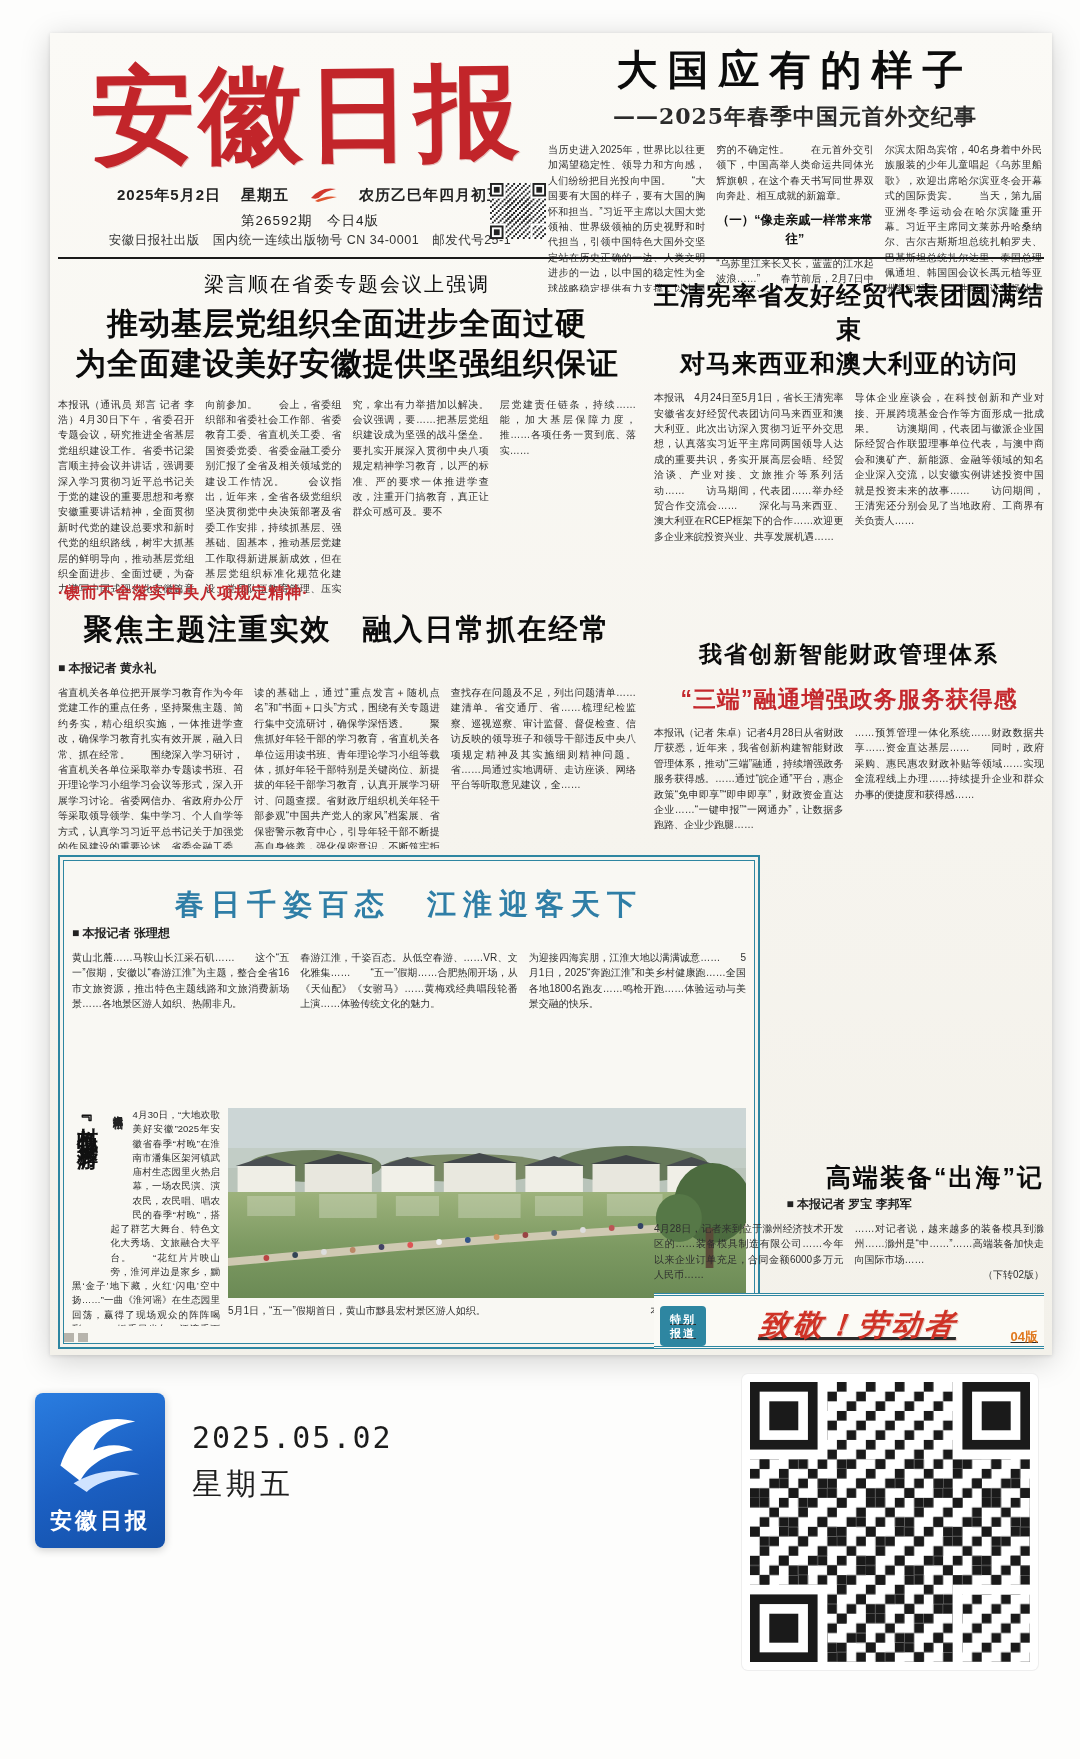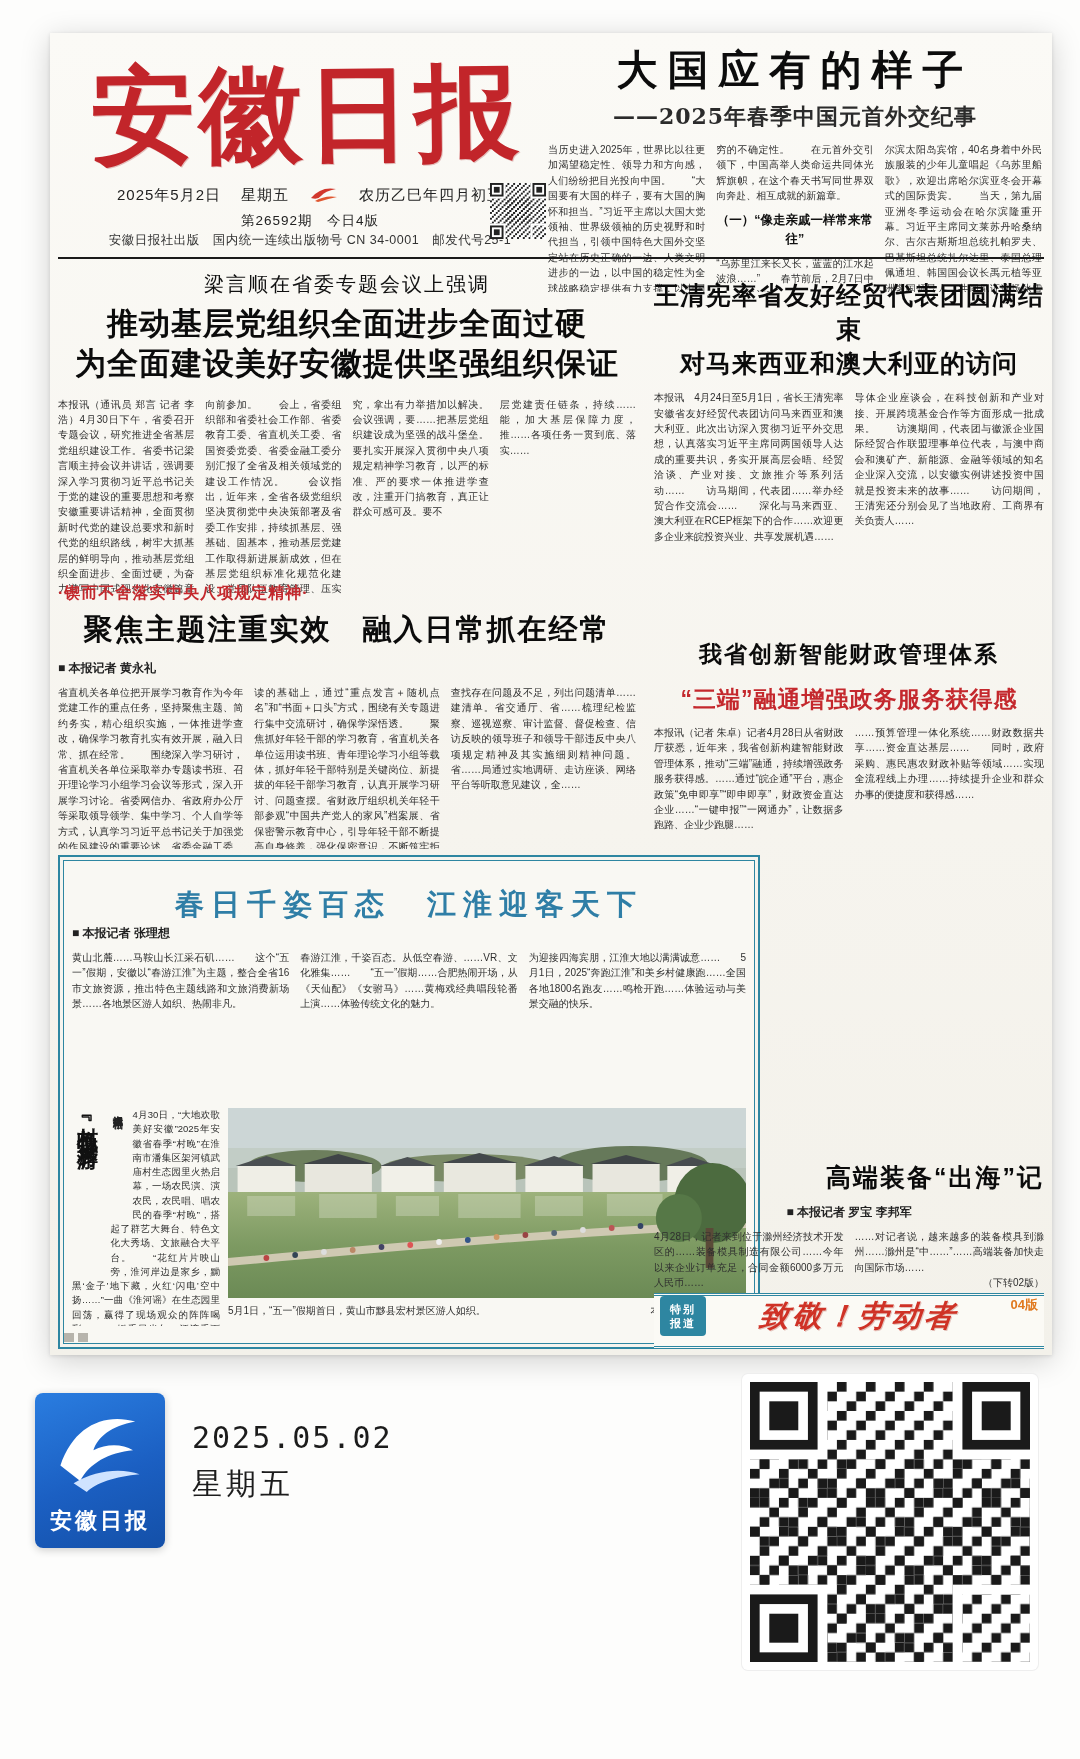--- a/index.html
+++ b/index.html
@@ -13,21 +13,21 @@
   }
 
   
   .masthead-title {
     position:absolute; left:12px; top:18px; width:490px; height:132px;
     font-family:"DejaVu Serif", serif; font-weight:bold; color:#c2252a;
     font-size:104px; line-height:125px; text-align:center; letter-spacing:4px;
     transform:rotate(-0.6deg); text-shadow:1px 1px 0 rgba(160,20,20,.25);
   }
   .mast-lines { position:absolute; left:40px; top:152px; width:440px; text-align:center; }
-  .mast-date { font-size:15px; font-weight:normal; color:#222; letter-spacing:1px; display:flex; justify-content:center; align-items:center; gap:20px; }
+  .mast-date { font-size:15px; font-weight:bold; color:#222; letter-spacing:1px; display:flex; justify-content:center; align-items:center; gap:20px; }
   .mast-issue { font-size:13.5px; color:#222; margin-top:6px; letter-spacing:1px; }
   .mast-pub { font-size:12.5px; color:#333; margin-top:2px; letter-spacing:.5px; }
   .qr-small { position:absolute; left:440px; top:150px; width:56px; height:56px; }
 
   
   .cols { display:flex; gap:11px; }
   .coltext { flex:1; font-size:10px; line-height:1.54; text-align:justify; color:#2e2e2e; overflow:hidden; }
   .jumpline { text-align:right; font-size:10px; color:#2e2e2e; }
 
   
@@ -77,29 +77,30 @@
   .rightcol { position:absolute; left:604px; top:238px; width:390px; height:1078px; }
   .visit { position:absolute; left:0; top:8px; width:390px; }
   .visit-head { font-size:25px; font-weight:bold; color:#0b0b0b; text-align:center; line-height:1.35; letter-spacing:1px; }
   .visit-cols { margin-top:10px; height:262px; }
   .fiscal { position:absolute; left:0; top:368px; width:390px; }
   .fiscal-head { font-size:23px; font-weight:bold; color:#0b0b0b; text-align:center; letter-spacing:2px; }
   .fiscal-sub { font-size:23px; font-weight:bold; color:#c4282d; text-align:center; letter-spacing:1px; margin-top:14px; }
   .fiscal-cols { margin-top:10px; height:430px; }
   .equip { position:absolute; left:0; top:890px; width:390px; }
   .equip-head { font-size:25px; font-weight:bold; color:#0b0b0b; text-align:right; letter-spacing:2px; }
-  .equip-byline { font-size:12px; font-weight:bold; color:#222; text-align:center; margin-top:10px; }
+  .equip-byline { font-size:12px; font-weight:bold; color:#222; text-align:center; margin-top:2px; }
   .equip-cols { margin-top:8px; height:86px; }
 
   
   .banner {
     position:absolute; left:0; top:1022px; width:390px; height:56px;
     border-top:3px double #2e86a1; border-bottom:3px double #2e86a1;
-    display:flex; align-items:flex-start; gap:26px; padding:0 6px;
+    display:flex; align-items:flex-end; gap:26px; padding:0 6px;
     background:#fbfaf5;
+    text-decoration:underline;
   }
   .banner-label {
     width:46px; height:40px; background:#2e86a1; color:#fff; border-radius:4px;
     font-size:11px; font-weight:bold; display:flex; flex-direction:column;
     align-items:center; justify-content:center; line-height:1.3; letter-spacing:2px;
   }
   .banner-title {
     flex:1; text-align:center; font-family:"DejaVu Serif", serif; font-style:italic;
     font-weight:bold; font-size:30px; color:#cf3226; letter-spacing:3px;
     transform:skewX(-6deg); text-shadow:1px 1px 0 rgba(160,30,20,.25);

